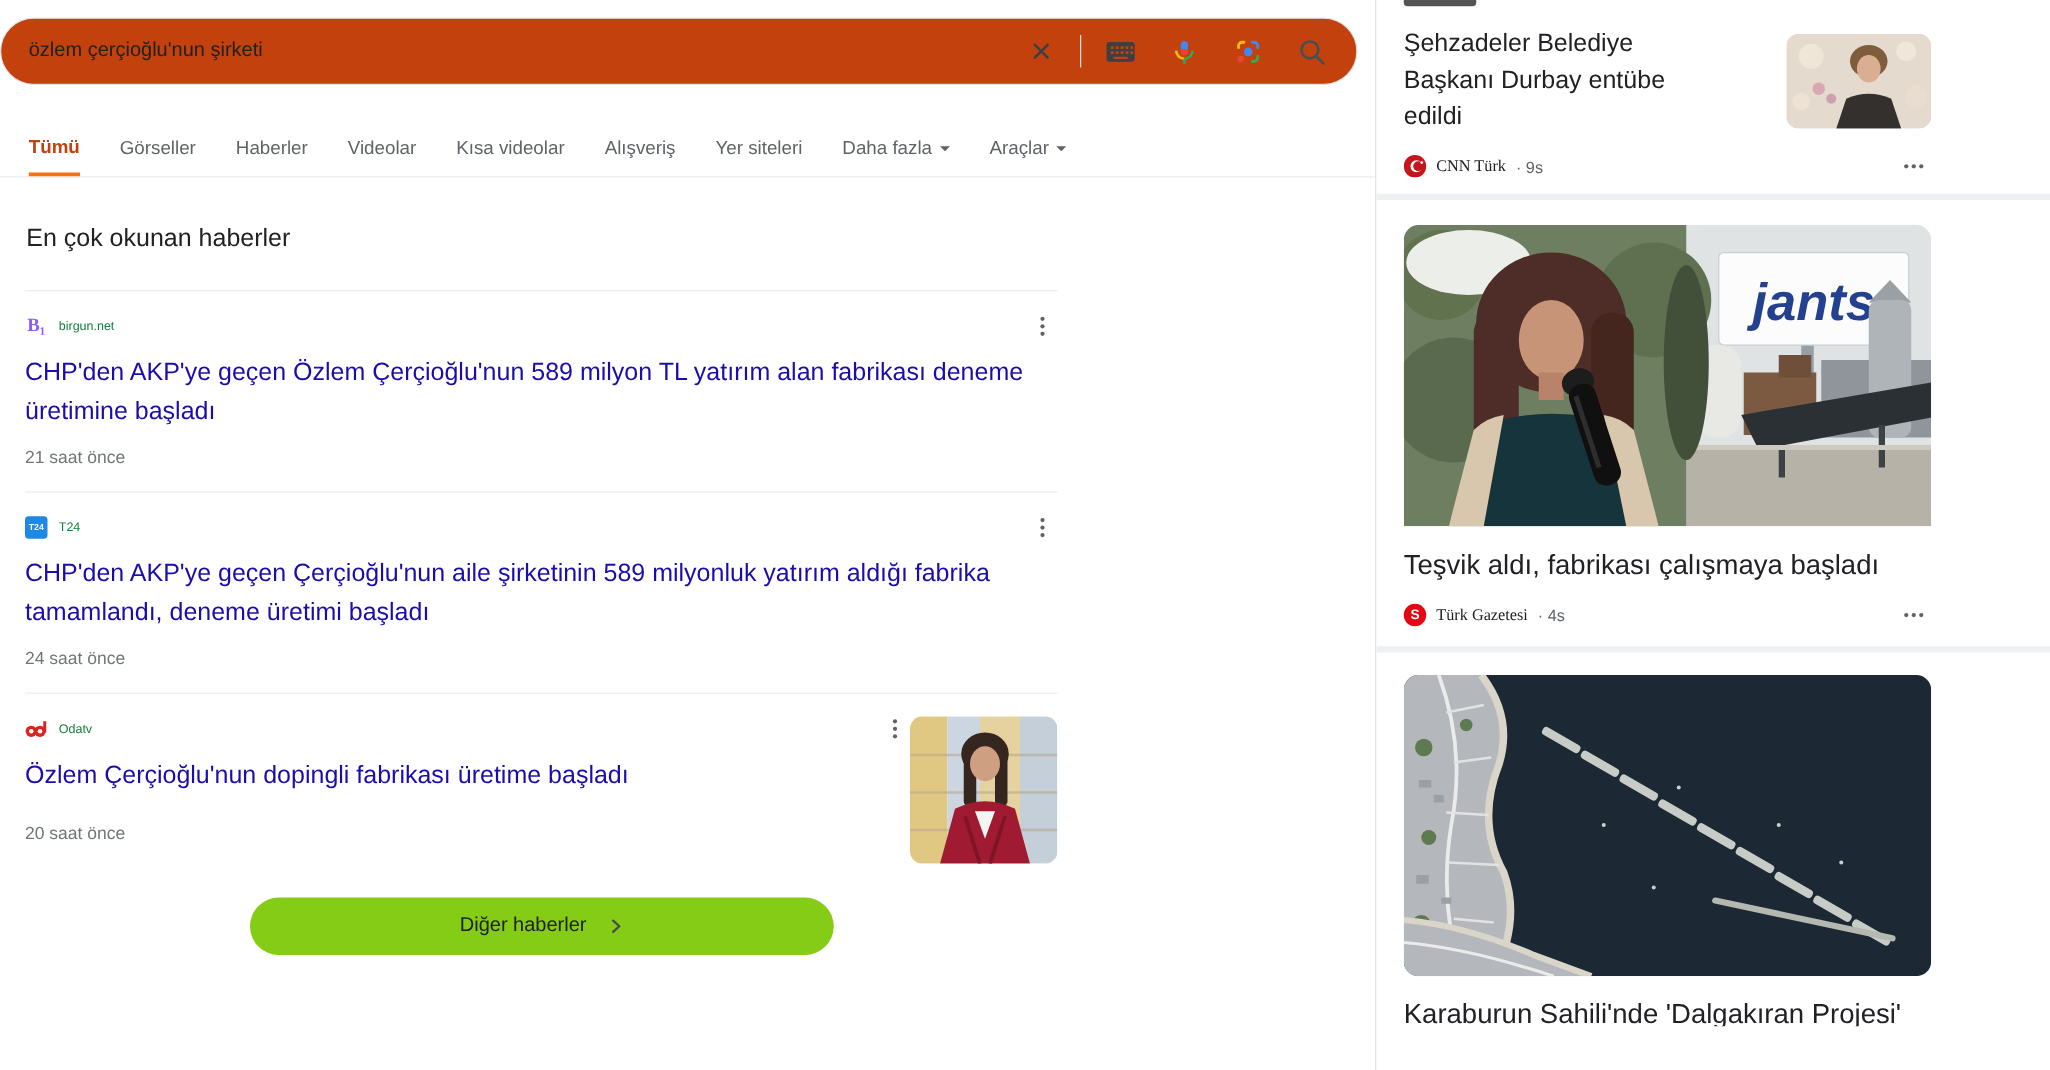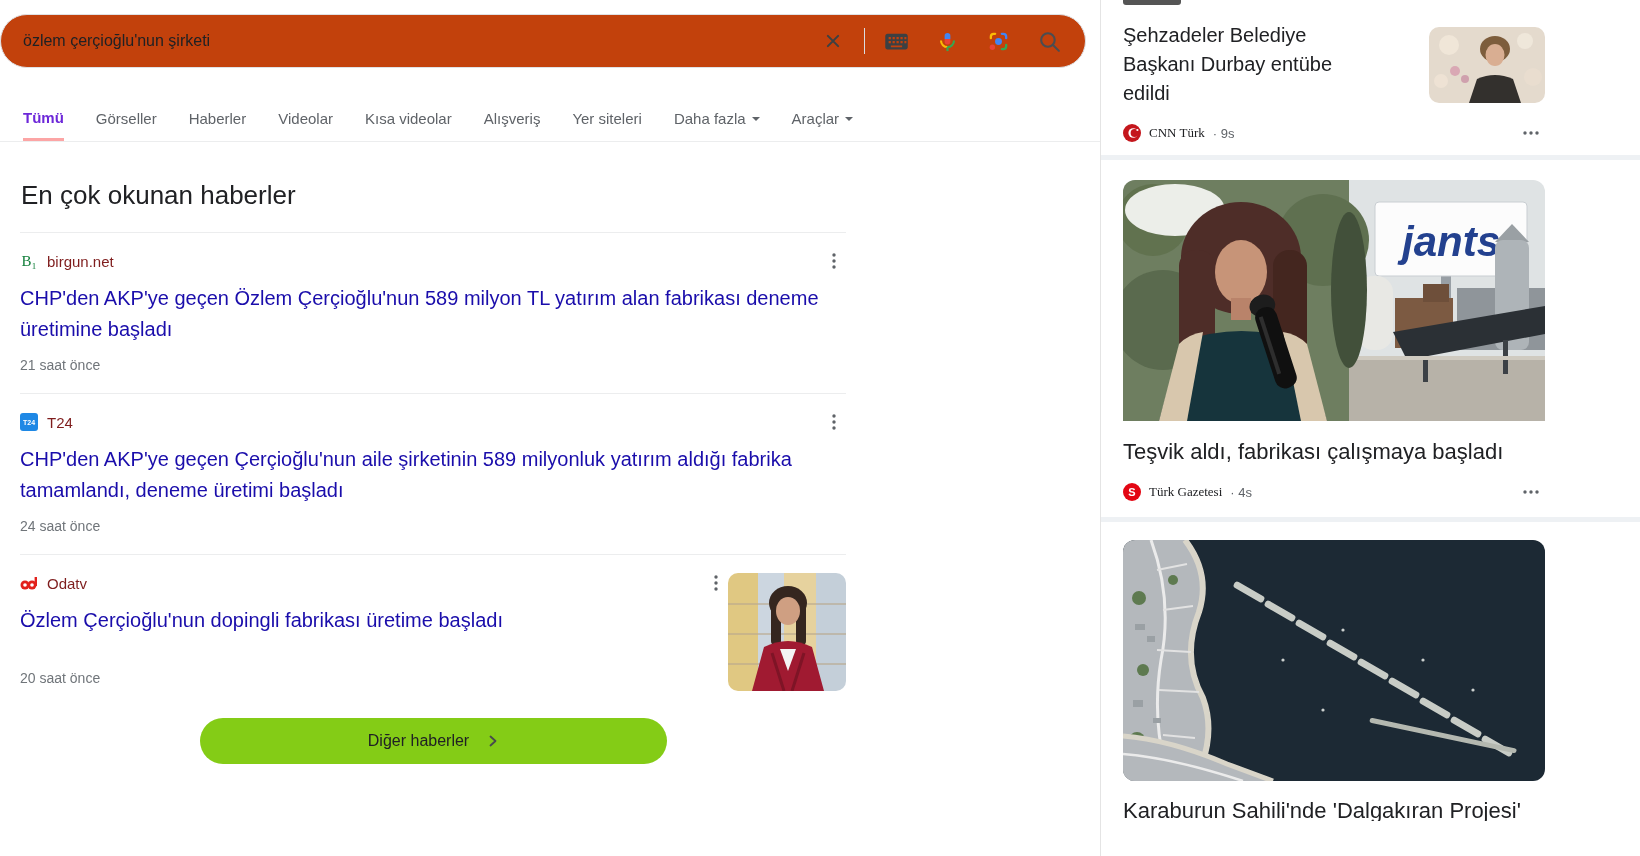--- a/index.html
+++ b/index.html
@@ -21,37 +21,37 @@
   .sb-icons { display:flex; align-items:center; gap:24px; padding-right:22px; }
   .icon-btn { width:27px; height:27px; display:flex; align-items:center; justify-content:center; cursor:pointer; flex:none; }
   .sb-sep { width:1px; height:26px; background:#dadce0; flex:none; margin:0 -6px; }
   
   .tabs-bar {
     position:absolute; left:0; top:96px; width:1100px; height:46px;
     border-bottom:1px solid #ecedee; display:flex; align-items:stretch;
     padding-left:23px; gap:32px; font-size:15px; color:#5f6368;
   }
   .tab { display:flex; align-items:center; gap:6px; cursor:pointer; white-space:nowrap; }
-  .tab.active { color:#6d28d9; font-weight:bold; border-bottom:3px solid #fca5a5; }
+  .tab.active { color:#c2410c; font-weight:bold; border-bottom:3px solid #f97316; }
   .caret { width:0; height:0; border-left:4px solid transparent; border-right:4px solid transparent; border-top:4px solid #5f6368; display:inline-block; }
   
-  .heading { position:absolute; left:21px; top:180px; font-size:26px; font-weight:400; color:#202124; }
+  .heading { position:absolute; left:21px; top:180px; font-size:20px; font-weight:400; color:#202124; }
   .news { position:absolute; left:20px; top:232px; width:826px; }
   .card { position:relative; border-top:1px solid #ecedee; padding:18px 0 20px; }
   .src-row { display:flex; align-items:center; gap:9px; height:20px; }
   .fav { width:18px; height:18px; display:flex; align-items:center; justify-content:center; flex:none; }
-  .fav-birgun { color:#15803d; font-family:"Liberation Serif","DejaVu Serif",serif; font-weight:normal; font-size:15px; }
+  .fav-birgun { color:#8b5cf6; font-family:"Liberation Serif","DejaVu Serif",serif; font-weight:bold; font-size:15px; }
   .fav-t24 { background:#1e88e5; border-radius:3px; color:#fff; font-size:7px; font-weight:bold; }
-  .src-name { font-size:15px; color:#7f1d1d; }
+  .src-name { font-size:10px; color:#15803d; }
   .menu-v { position:absolute; right:0; top:16px; width:24px; height:24px; display:flex; align-items:center; justify-content:center; cursor:pointer; }
   .menu-v.inset { right:118px; }
   .title { display:block; margin-top:12px; font-size:20px; line-height:31px; color:#1a0dab; text-decoration:none; max-width:815px; cursor:pointer; }
   .card3 .title { max-width:640px; }
   .time { margin-top:12px; font-size:14px; color:#70757a; }
-  .card3 .time { margin-top:34px; }
+  .card3 .time { margin-top:22px; }
   .card3 { min-height:156px; }
   .thumb-sm { position:absolute; right:0; top:18px; width:118px; height:118px; border-radius:10px; overflow:hidden; cursor:pointer; }
   .more-pill {
     position:absolute; left:200px; top:718px; width:467px; height:46px; border-radius:24px;
     background:#84cc16; display:flex; align-items:center; justify-content:center; gap:18px;
     font-size:16px; color:#202124; cursor:pointer;
   }
   
   .v-divider { position:absolute; left:1100px; top:0; width:1px; height:856px; background:#e4e4e4; }
   .band { position:absolute; left:1101px; width:539px; height:5px; background:#eef1f4; }

